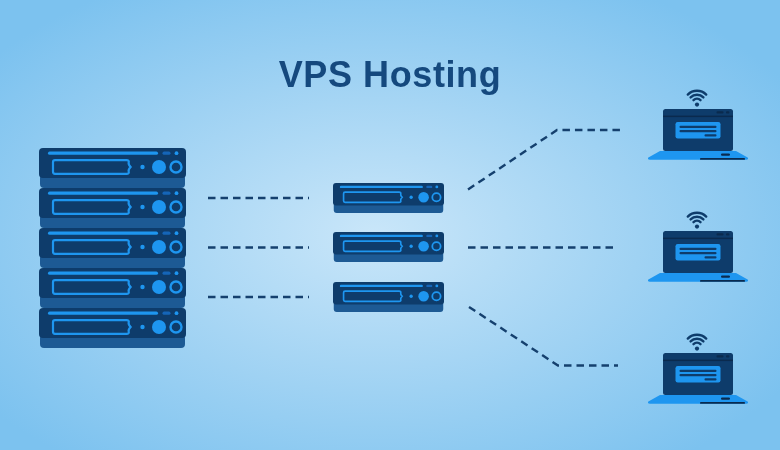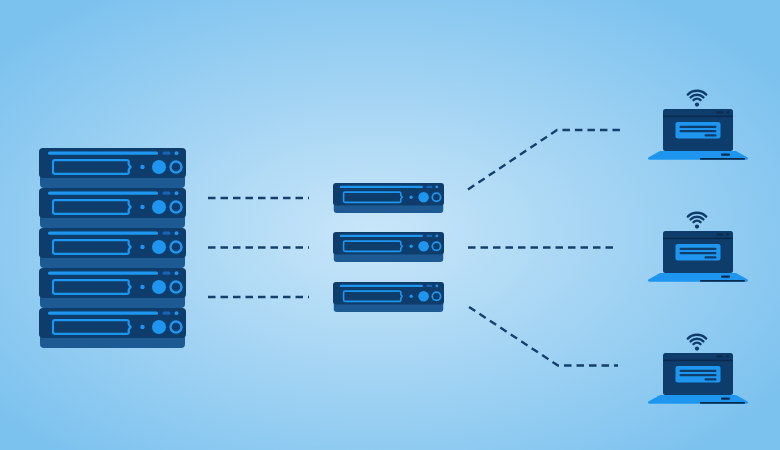--- a/index.html
+++ b/index.html
@@ -25,20 +25,21 @@
     stroke:var(--connector,#15406e);
     stroke-width:2.4;
     stroke-dasharray:7.5 5;
   }
 </style>
 </head>
 <body>
 
 <div class="canvas">
 
+  <h1 class="title">VPS Hosting</h1>
 
   <svg id="diagram" viewBox="0 0 780 450" width="780" height="450">
 
     <defs>
 
       <symbol id="server-unit" viewBox="0 0 147 40" preserveAspectRatio="none">
         <rect x="1" y="26" width="145" height="14" rx="4" fill="var(--mid-blue)"></rect>
         <rect x="0" y="0" width="147" height="30" rx="4" fill="var(--navy)"></rect>
         <rect x="9" y="3.6" width="110" height="3.2" rx="1.6" fill="var(--bright-blue)"></rect>
         <rect x="123.5" y="3.6" width="8" height="3.2" rx="1.6" fill="var(--accent-dim)"></rect>

